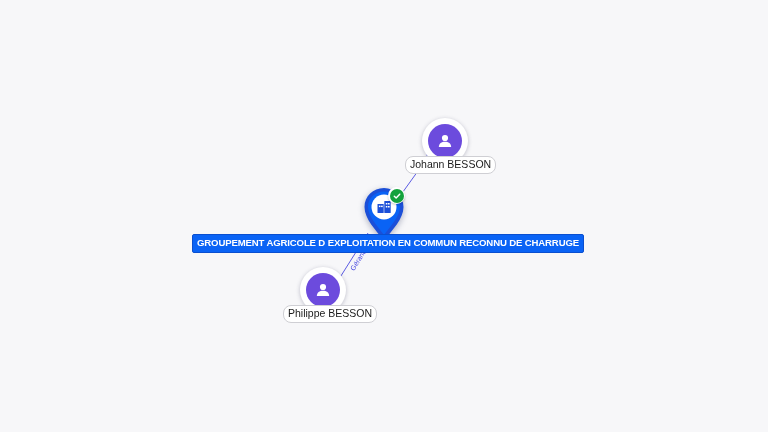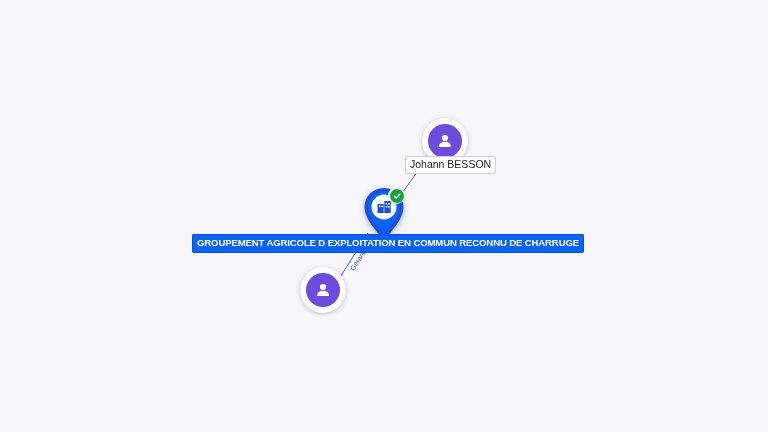--- a/index.html
+++ b/index.html
@@ -98,21 +98,21 @@
   }
 
   
   .node-label {
     position: absolute;
     font-size: 10.5px;
     line-height: 13px;
     color: #1b1b1b;
     background: #ffffff;
     border: 1px solid #cfcfd4;
-    border-radius: 2px;
+    border-radius: 8px;
     padding: 1px 4px 2px 4px;
     white-space: nowrap;
     box-sizing: border-box;
     text-align: center;
   }
   .company-label {
     position: absolute;
     font-size: 9.6px;
     line-height: 12px;
     font-weight: 700;
@@ -186,14 +186,15 @@
 
   <div class="person-node" style="left:300px; top:267px;">
     <div class="person-circle"></div>
     <div class="person-inner">
       <svg width="20" height="20" viewBox="0 0 24 24" aria-hidden="true">
         <circle cx="12" cy="8.4" r="3.7" fill="#ffffff"></circle>
         <path d="M4.6 19.2c0-4.1 3.3-6.2 7.4-6.2s7.4 2.1 7.4 6.2z" fill="#ffffff"></path>
       </svg>
     </div>
   </div>
+  <div class="node-label" style="left:283px; top:305px;">Philippe BESSON</div>
 
 </div>
 
 </body></html>

